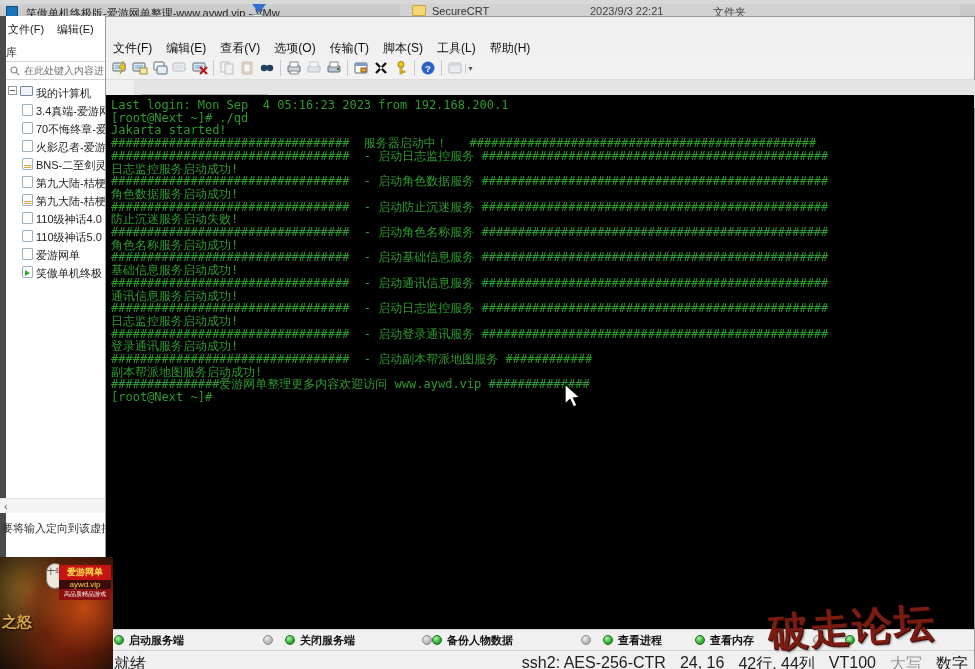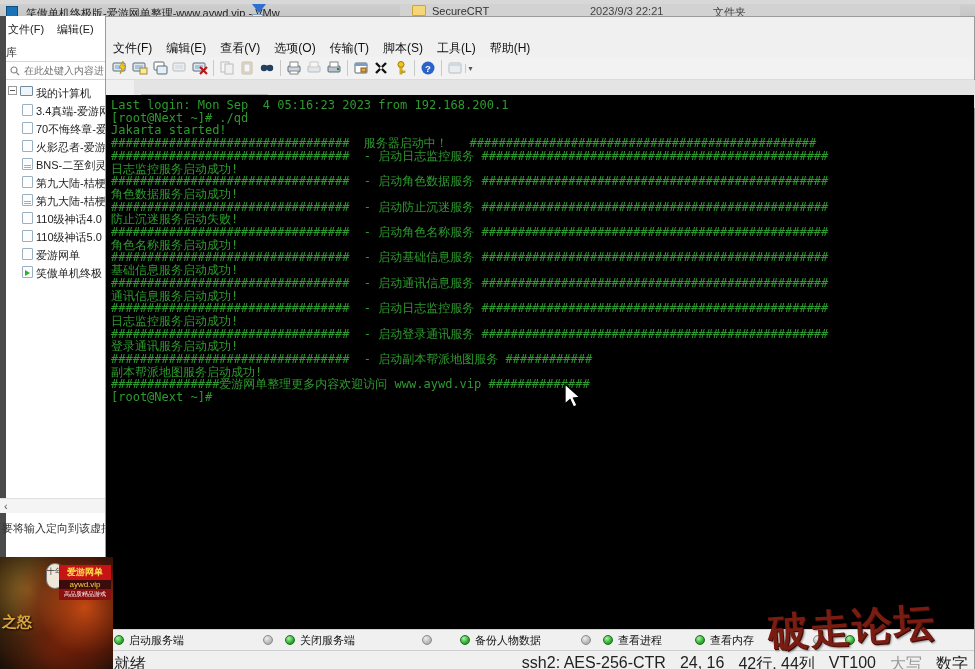--- a/index.html
+++ b/index.html
@@ -69,21 +69,21 @@
   .ticon { width:20px; height:18px; display:flex; align-items:center; justify-content:center; }
   .tsep { width:1px; height:16px; background:#c8c8c8; margin:0 3px; }
   .dim { opacity:.38; }
   #tb-caret { font-size:8px; color:#555; width:10px; border-left:1px solid #c8c8c8; text-align:center;}
   #crt-tabbar { position:absolute; left:0; top:63px; width:868px; height:28px; background:#e4e4e4; display:flex; align-items:flex-end;margin-left:28px; }
   #tab-accent { width:4px; height:13px; background:#0e8f86; margin:0 1px 0 2px; }
   #crt-tab { height:14px; background:#fdfdfd; border:1px solid #b5b5b5; border-bottom:0; font-size:10px; color:#111; padding:0 6px; line-height:13px; white-space:nowrap; }
   #terminal { position:absolute; left:0; top:78px; width:868px; height:534px; background:#000; overflow:hidden; }
   #terminal pre { margin:4px 0 0 5px; font-family:"DejaVu Sans Mono", monospace; font-size:12px; line-height:12.7px; color:#2e9b2e; white-space:pre; }
   #crt-btnbar { position:absolute; left:0; top:612px; width:868px; height:21px; background:#f0f0f0; border-top:1px solid #d0d0d0; display:flex; align-items:center; padding-left:8px; font-size:11px; color:#111; }
-  .bgrp { display:flex; align-items:center; }
+  .bgrp { display:flex; align-items:center;font-weight:bold; }
   .led { width:10px; height:10px; border-radius:50%; margin-right:5px; flex:none; }
   .led.on { background:radial-gradient(circle at 35% 30%, #aef0ae, #2fae2f 60%, #1d7a1d); border:1px solid #1a6e1a; }
   .led.off { background:radial-gradient(circle at 35% 30%, #eee, #b9b9b9 60%, #9a9a9a); border:1px solid #8c8c8c; }
   #crt-statusbar { position:absolute; left:0; top:633px; width:868px; height:20px; background:#f0f0f0; border-top:1px solid #cfcfcf; font-size:16px; color:#222; }
   #status-left { position:absolute; left:8px; top:3px; }
   #status-right { position:absolute; right:6px; top:3px; display:flex; gap:14px; white-space:nowrap; }
   #status-right .dimtxt { color:#999; }
 
   
   #watermark { left:768px; top:600px; z-index:60; font-size:40px; font-weight:bold; color:#7a1c12; transform:rotate(-4deg); letter-spacing:2px; text-shadow:1px 1px 0 #3d0d06, 2px 2px 2px rgba(0,0,0,.4); font-family:"Liberation Serif", serif; }
@@ -347,21 +347,21 @@
     <span class="bgrp" style="width:159px;">
         <span class="led on"></span>
         <span>启动服务端</span>
         <span class="led off" style="margin:0 0 0 auto;"></span>
       </span>
     <span class="bgrp" style="width:159px; padding-left:12px;">
         <span class="led on"></span>
         <span>关闭服务端</span>
         <span class="led off" style="margin:0 0 0 auto;"></span>
       </span>
-    <span class="bgrp" style="width:159px; padding-left:28px;text-align:center;">
+    <span class="bgrp" style="width:159px; padding-left:0;text-align:center;">
         <span class="led on"></span>
         <span>备份人物数据</span>
         <span class="led off" style="margin:0 0 0 auto;"></span>
       </span>
     <span class="bgrp" style="width:92px; padding-left:12px;">
         <span class="led on"></span>
         <span>查看进程</span>
       </span>
     <span class="bgrp" style="width:140px; padding-left:12px;">
         <span class="led on"></span>

